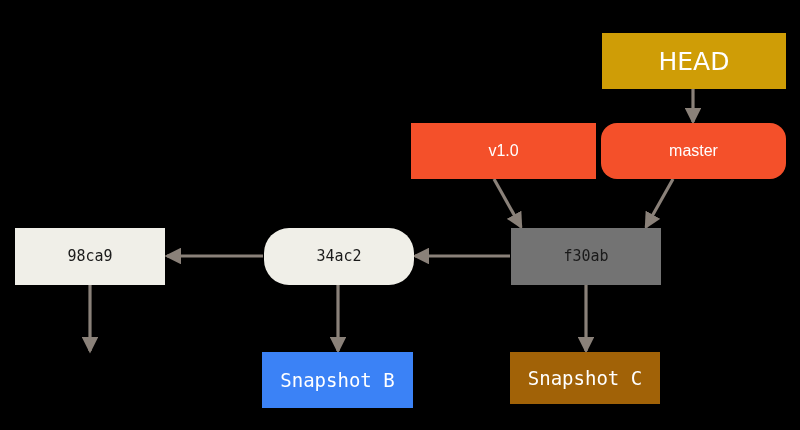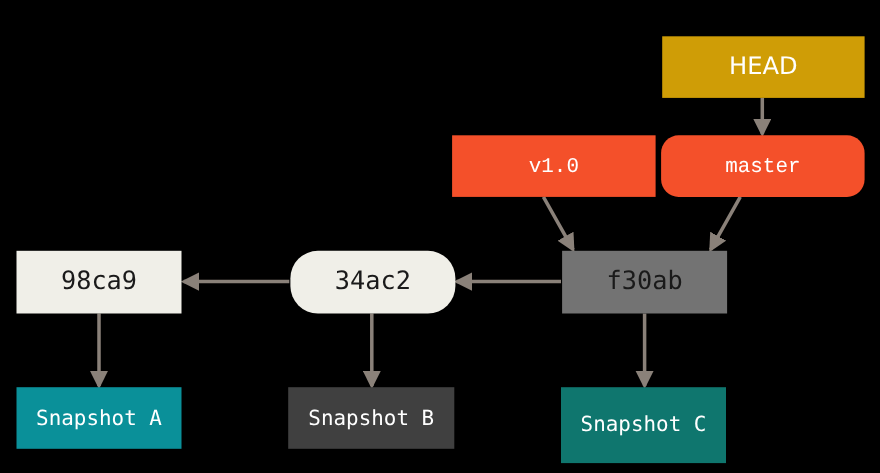--- a/index.html
+++ b/index.html
@@ -22,33 +22,33 @@
     align-items: center;
     justify-content: center;
     text-align: center;
     line-height: 1;
     white-space: nowrap;
   }
   .node-head {
     background: #cf9d06;
     color: #ffffff;
     font-family: "DejaVu Sans", sans-serif;
-    font-size: 22px;
+    font-size: 25px;
   }
   .node-ref {
     background: #f4502a;
     color: #ffffff;
-    font-family: Liberation Mono, monospace;
-    font-size: 19px;
+    font-family: Liberation Sans, sans-serif;
+    font-size: 16px;
   }
   .node-commit {
     background: #f0efe8;
     color: #1a1a1a;
     font-family: "DejaVu Sans Mono", monospace;
-    font-size: 23px;
+    font-size: 15px;
     text-align: right;
   }
   .node-snapshot {
     background: #0a9099;
     color: #ffffff;
     font-family: "DejaVu Sans Mono", monospace;
     font-size: 19px;
   }
   .edge-layer {
     position: absolute;
@@ -87,19 +87,18 @@
   <div class="node node-ref" style="left: 411px; top: 123px; width: 185px; height: 56px; background: rgb(244, 80, 42); color: rgb(255, 255, 255);">v1.0</div>
 
   <div class="node node-ref" style="left: 601px; top: 123px; width: 185px; height: 56px; background: rgb(244, 80, 42); color: rgb(255, 255, 255); border-radius: 16px;">master</div>
 
   <div class="node node-commit" style="left: 15px; top: 228px; width: 150px; height: 57px; background: rgb(240, 239, 232); color: rgb(26, 26, 26);">98ca9</div>
 
   <div class="node node-commit" style="left: 264px; top: 228px; width: 150px; height: 57px; background: rgb(240, 239, 232); color: rgb(26, 26, 26); border-radius: 25px;">34ac2</div>
 
   <div class="node node-commit" style="left: 511px; top: 228px; width: 150px; height: 57px; background: #737373; color: rgb(26, 26, 26);">f30ab</div>
 
-  <div class="node node-snapshot" style="left: 15px; top: 352px; width: 150px; height: 56px; background: rgb(10, 144, 153); color: rgb(255, 255, 255);">Snapshot A</div>
 
-  <div class="node node-snapshot" style="left: 262px; top: 352px; width: 151px; height: 56px; background: #404040; color: rgb(255, 255, 255);">Snapshot B</div>
+  <div class="node node-snapshot" style="left: 262px; top: 352px; width: 151px; height: 56px; background: #3b82f6; color: rgb(255, 255, 255);">Snapshot B</div>
 
-  <div class="node node-snapshot" style="left: 510px; top: 352px; width: 150px; height: 69px; background: #0f766e; color: rgb(255, 255, 255);">Snapshot C</div>
+  <div class="node node-snapshot" style="left: 510px; top: 352px; width: 150px; height: 52px; background: #a16207; color: rgb(255, 255, 255);">Snapshot C</div>
 
 </div>
 
 </body></html>

